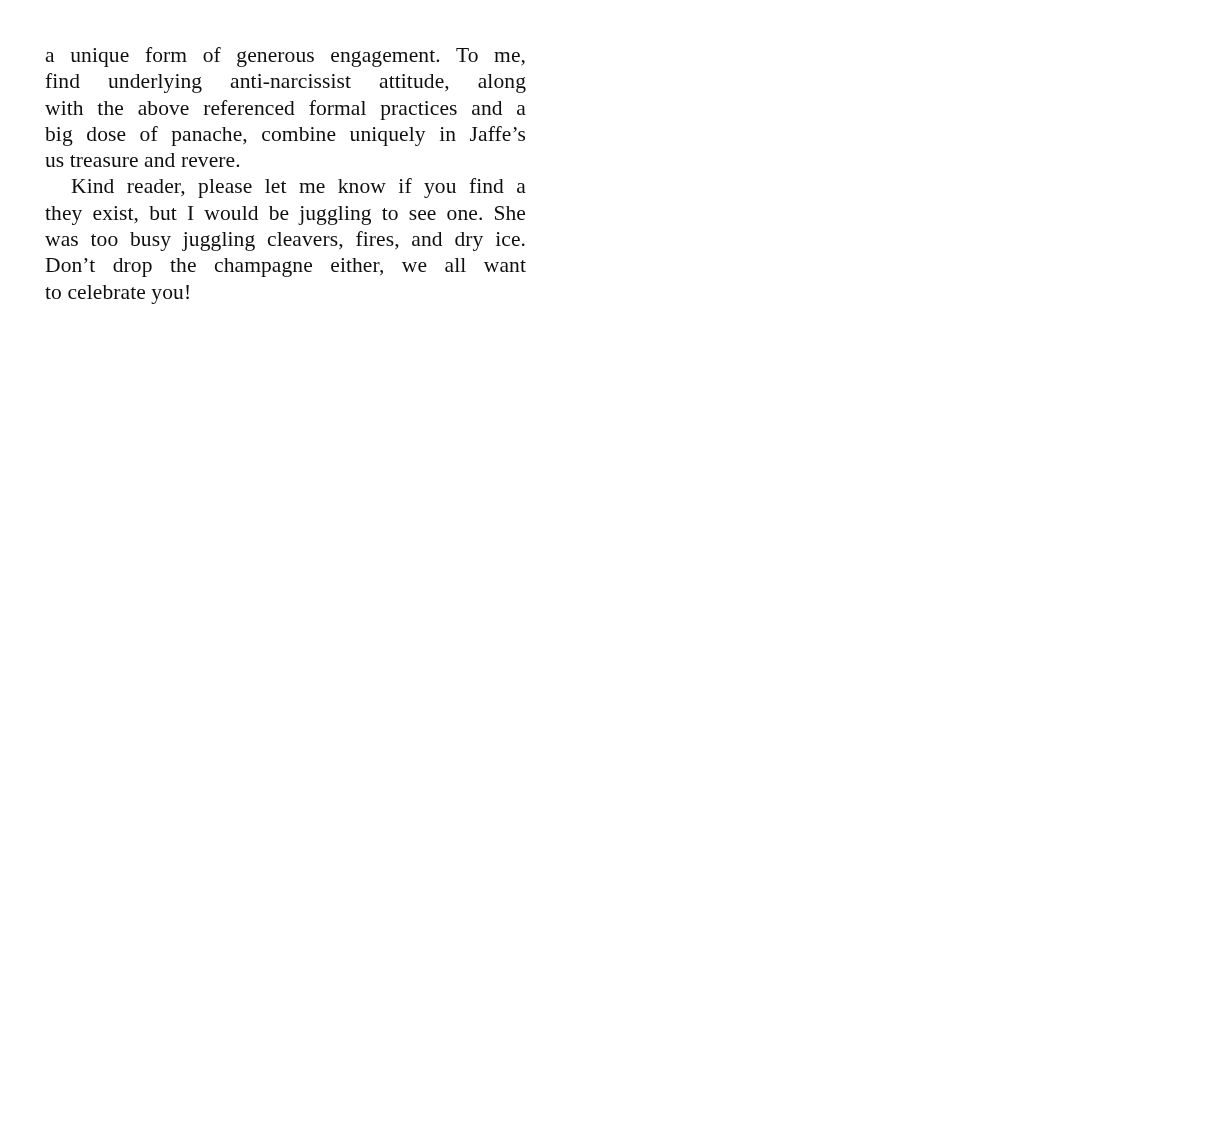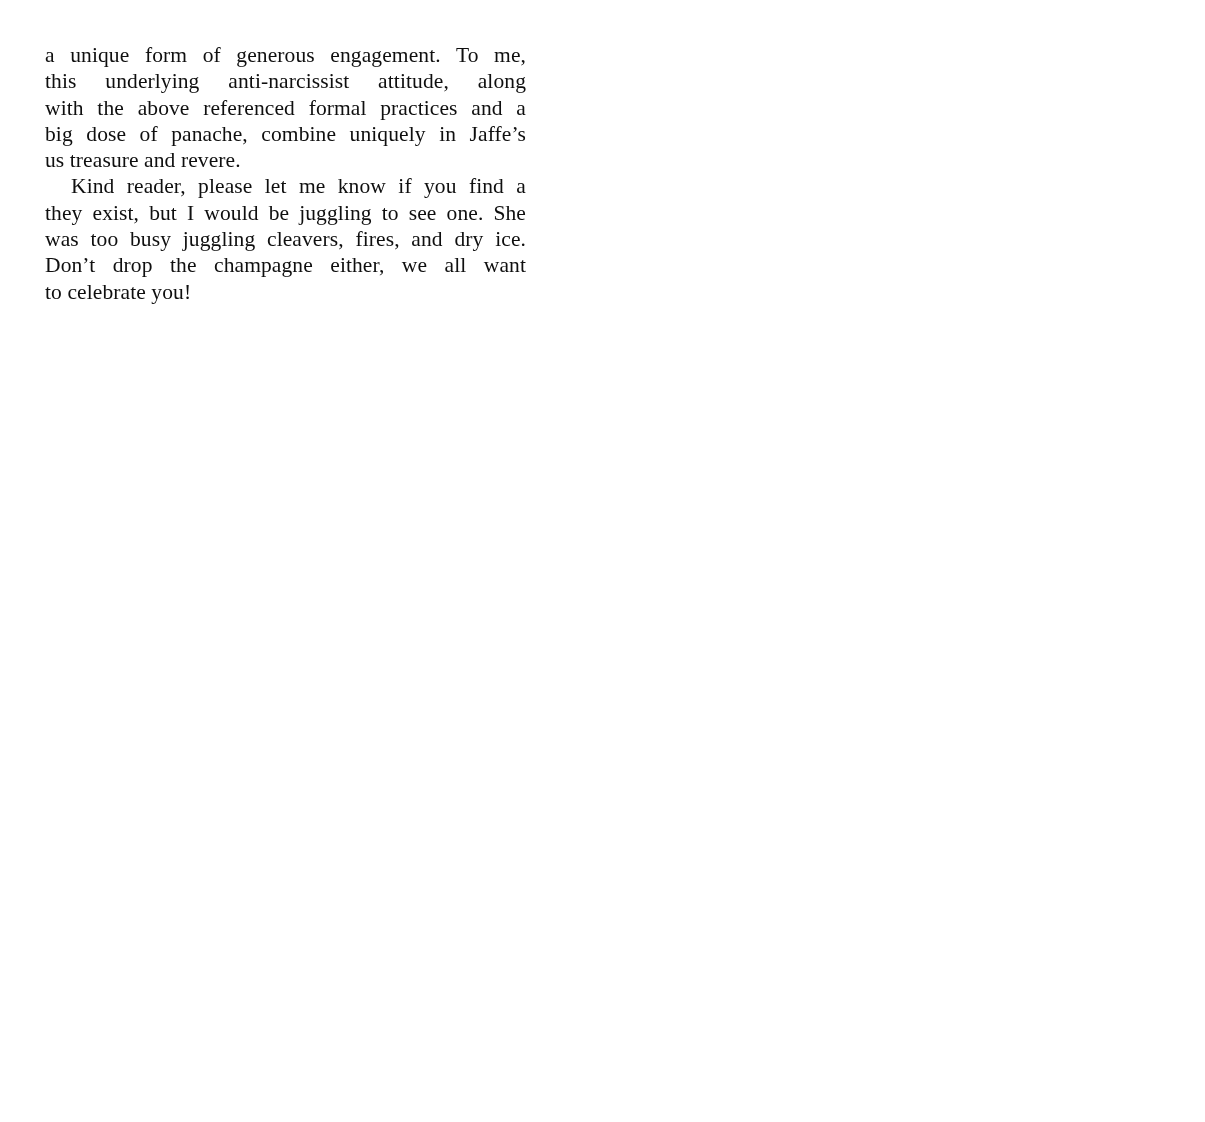--- a/index.html
+++ b/index.html
@@ -47,21 +47,21 @@
     line-height: 1;
     color: #be185d;
   }
 </style>
 </head>
 <body>
 
 <div class="page">
   <div class="text-block">
       <div class="line">a unique form of generous engagement. To me,</div>
-      <div class="line">this underlying anti-narcissist attitude, along</div>
+      <div class="line">find underlying anti-narcissist attitude, along</div>
       <div class="line">with the above referenced formal practices and a</div>
       <div class="line">big dose of panache, combine uniquely in Jaffe’s</div>
       <div class="line last">us treasure and revere.</div>
       <div class="line indent">Kind reader, please let me know if you find a</div>
       <div class="line">they exist, but I would be juggling to see one. She</div>
       <div class="line">was too busy juggling cleavers, fires, and dry ice.</div>
       <div class="line">Don’t drop the champagne either, we all want</div>
       <div class="line last">to celebrate you!</div>
     </div>
   <div class="page-number">24</div>

